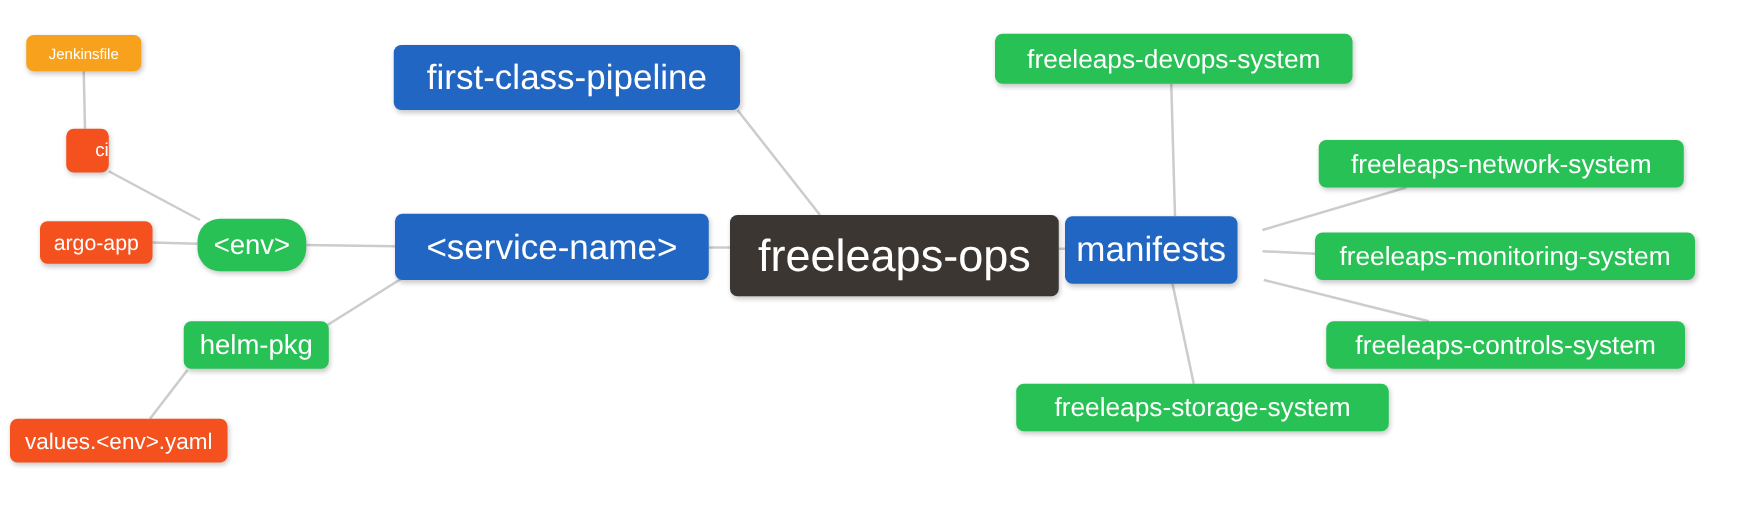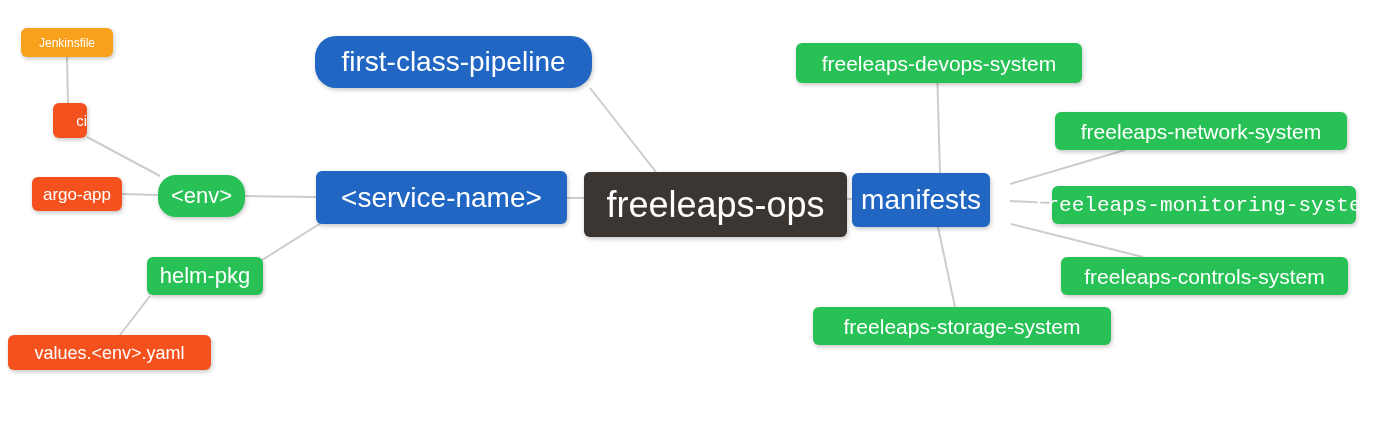--- a/index.html
+++ b/index.html
@@ -55,54 +55,54 @@
       <line x1="940" y1="173" x2="937" y2="67" stroke="#cccccc" stroke-width="2"></line>
       <line x1="1010" y1="184" x2="1125" y2="150" stroke="#cccccc" stroke-width="2"></line>
       <line x1="1010" y1="201" x2="1052" y2="203" stroke="#cccccc" stroke-width="2"></line>
       <line x1="1011" y1="224" x2="1143" y2="257" stroke="#cccccc" stroke-width="2"></line>
       <line x1="938" y1="227" x2="955" y2="307" stroke="#cccccc" stroke-width="2"></line>
     </svg>
   <div id="node-layer">
       <div class="node" style="left: 584px; top: 172px; width: 263px; height: 65px; background: rgb(59, 54, 50); font-size: 36px;">
         <span>freeleaps-ops</span>
       </div>
-      <div class="node" style="left: 315px; top: 36px; width: 277px; height: 52px; background: rgb(33, 102, 194); font-size: 28px; border-radius: 21px;">
+      <div class="node" style="left: 315px; top: 36px; width: 277px; height: 52px; background: rgb(33, 102, 194); font-size: 28px;">
         <span>first-class-pipeline</span>
       </div>
       <div class="node" style="left: 316px; top: 171px; width: 251px; height: 53px; background: rgb(33, 102, 194); font-size: 28px;">
         <span>&lt;service-name&gt;</span>
       </div>
       <div class="node" style="left: 852px; top: 173px; width: 138px; height: 54px; background: rgb(33, 102, 194); font-size: 28px;">
         <span>manifests</span>
       </div>
       <div class="node" style="left: 158px; top: 175px; width: 87px; height: 42px; background: rgb(39, 193, 86); font-size: 22px; border-radius: 18px;">
         <span>&lt;env&gt;</span>
       </div>
       <div class="node" style="left: 147px; top: 257px; width: 116px; height: 38px; background: rgb(39, 193, 86); font-size: 22px;">
         <span>helm-pkg</span>
       </div>
       <div class="node" style="left: 53px; top: 103px; width: 34px; height: 35px; background: rgb(244, 81, 30); font-size: 15px; justify-content: flex-end;">
         <span>ci</span>
       </div>
       <div class="node" style="left: 32px; top: 177px; width: 90px; height: 34px; background: rgb(244, 81, 30); font-size: 17px;">
         <span>argo-app</span>
       </div>
-      <div class="node" style="left: 8px; top: 335px; width: 203px; height: 35px; background: rgb(244, 81, 30); font-size: 18px;">
+      <div class="node" style="left: 8px; top: 335px; width: 174px; height: 35px; background: rgb(244, 81, 30); font-size: 18px;">
         <span>values.&lt;env&gt;.yaml</span>
       </div>
       <div class="node" style="left: 21px; top: 28px; width: 92px; height: 29px; background: rgb(247, 161, 28); font-size: 12px;">
         <span>Jenkinsfile</span>
       </div>
-      <div class="node" style="left: 796px; top: 27px; width: 286px; height: 40px; background: rgb(39, 193, 86); font-size: 21px; margin-top: 16px;">
+      <div class="node" style="left: 796px; top: 27px; width: 286px; height: 40px; background: rgb(39, 193, 86); font-size: 21px;">
         <span>freeleaps-devops-system</span>
       </div>
       <div class="node" style="left: 1055px; top: 112px; width: 292px; height: 38px; background: rgb(39, 193, 86); font-size: 21px;">
         <span>freeleaps-network-system</span>
       </div>
-      <div class="node" style="left: 1052px; top: 186px; width: 304px; height: 38px; background: rgb(39, 193, 86); font-size: 21px; font-family: Liberation Mono, monospace;">
+      <div class="node" style="left: 1052px; top: 186px; width: 304px; height: 38px; background: rgb(39, 193, 86); font-size: 21px;">
         <span>freeleaps-monitoring-system</span>
       </div>
       <div class="node" style="left: 1061px; top: 257px; width: 287px; height: 38px; background: rgb(39, 193, 86); font-size: 21px;">
         <span>freeleaps-controls-system</span>
       </div>
       <div class="node" style="left: 813px; top: 307px; width: 298px; height: 38px; background: rgb(39, 193, 86); font-size: 21px;">
         <span>freeleaps-storage-system</span>
       </div>
     </div>
 </div>

